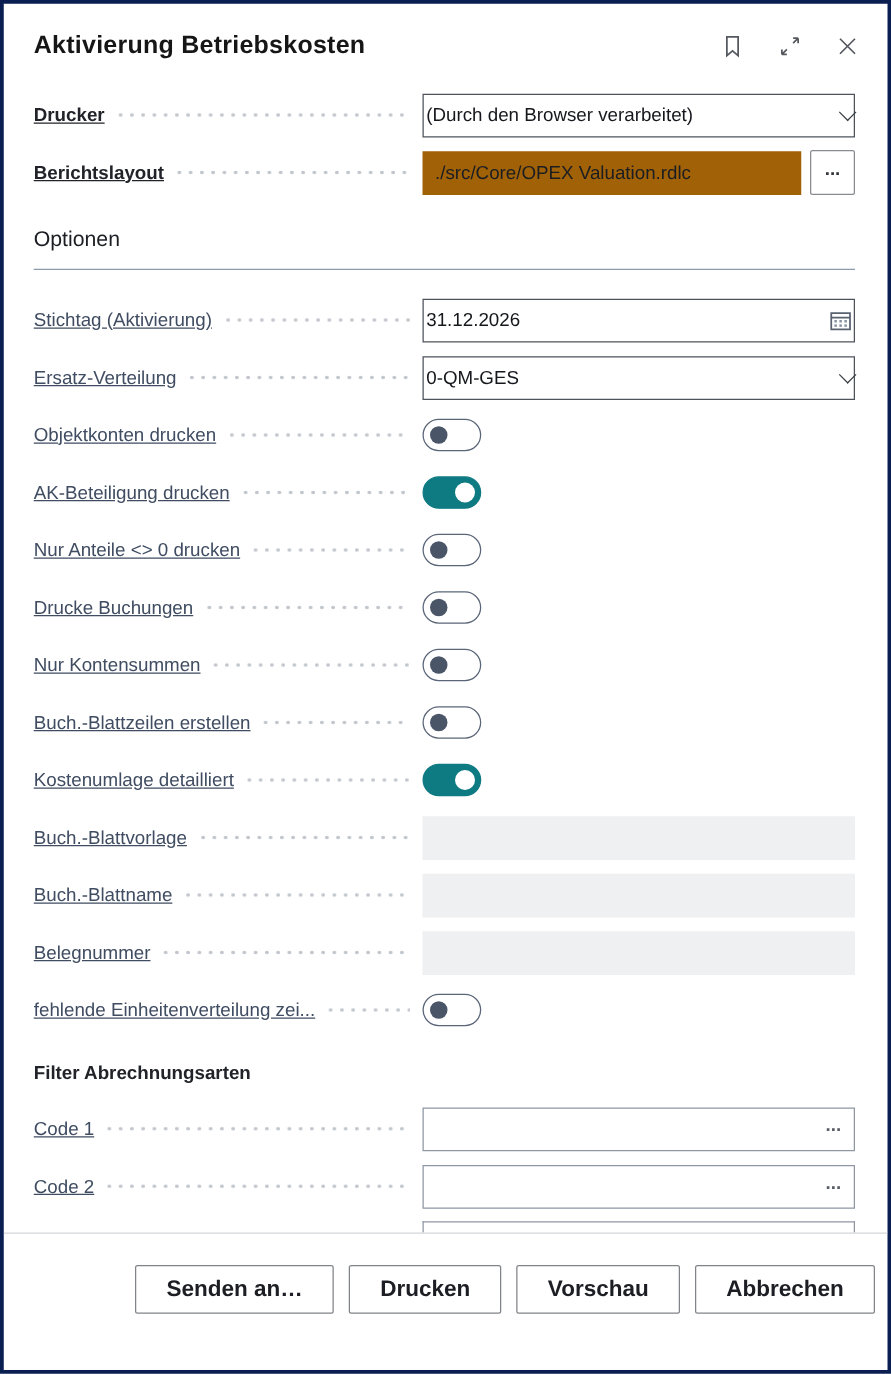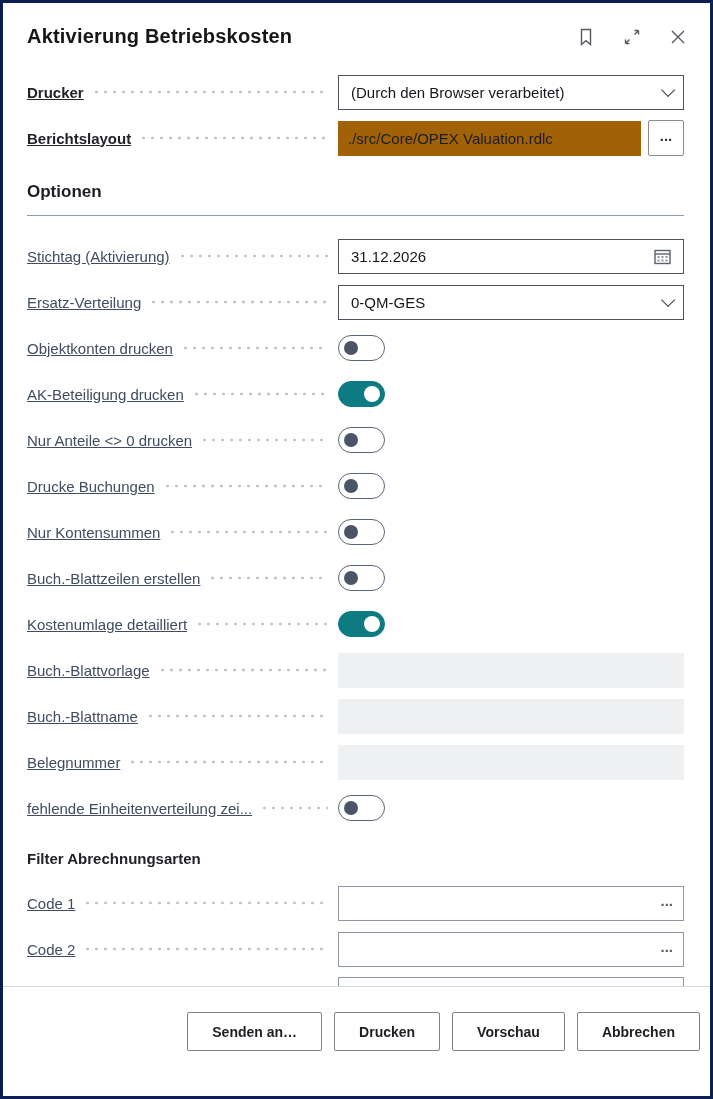--- a/index.html
+++ b/index.html
@@ -29,21 +29,21 @@
   .row-label.strong { color: #212329; font-weight: 700; }
   .leader {
     flex: 1 1 auto; align-self: stretch; margin: 0 10px 0 8px; min-width: 10px;
     background-image: radial-gradient(circle, #c2c6cd 1.2px, transparent 1.7px);
     background-size: 9px 4px; background-repeat: repeat-x; background-position: 0 center;
   }
   .field-col { flex: 0 0 346px; width: 346px; display: flex; align-items: center; }
 
   .input {
     width: 100%; height: 35px; border: 1px solid #4d525b; background: #fff;
-    display: flex; align-items: center; padding: 0 12px; font-size: 15px; color: #15171c;
+    display: flex; align-items: center; padding: 0 2px; font-size: 15px; color: #15171c;
   }
   .chevron {
     margin-left: auto; width: 10px; height: 10px; flex: 0 0 auto;
     border-right: 1.6px solid #3a3f46; border-bottom: 1.6px solid #3a3f46;
     transform: rotate(45deg) translateY(-3px);
   }
   .readonly-box {
     flex: 1 1 auto; height: 35px; background: #a16207; display: flex; align-items: center;
     padding: 0 10px; font-size: 15px; color: #1b1d22;
   }
@@ -51,21 +51,21 @@
     flex: 0 0 36px; width: 36px; height: 36px; margin-left: 7px;
     border: 1px solid #888b8f; border-radius: 2px; background: #fff;
     display: flex; align-items: center; justify-content: center;
     font-size: 15px; font-weight: 700; color: #33363b; cursor: pointer; line-height: 1;
     padding-bottom: 6px;
   }
   .cal-icon { margin-left: auto; display: inline-flex; cursor: pointer; }
   .cal-icon svg { width: 17px; height: 17px; }
 
   .section-head {
-    font-size: 17px; font-weight: 700; color: #1c1e24;
+    font-size: 17px; font-weight: 400; color: #1c1e24;
     margin: 26px 0 0 0; padding-bottom: 13px;
     border-bottom: 1px solid #8d99ad;
   }
   .section-gap { height: 22px; }
 
   .sub-head { font-size: 15px; font-weight: 700; color: #212329; margin: 24px 0 18px 0; }
 
   .toggle {
     width: 47px; height: 26px; border-radius: 13px; position: relative; cursor: pointer;
     border: 1.5px solid #5a6577; background: #fff; flex: 0 0 auto;
@@ -91,21 +91,21 @@
   }
   .separator { border-top: 1px solid #d4d6d9; margin: 0; }
 
   .footer {
     display: flex; justify-content: flex-end; gap: 12px;
     padding: 25px 10px 0 0;
   }
   .btn {
     height: 39px; padding: 0 24px; background: #fff; border: 1px solid #808387;
     border-radius: 2px; font-family: "Liberation Sans", sans-serif;
-    font-size: 14px; font-weight: 700; color: #1c1e24; cursor: pointer;
+    font-size: 18px; font-weight: 700; color: #1c1e24; cursor: pointer;
   }
 </style>
 </head>
 <body>
 
 <div class="titlebar">
   <div class="title">Aktivierung Betriebskosten</div>
   <div class="titlebar-icons">
     <span class="tb-icon">
       <svg viewBox="0 0 20 20">

